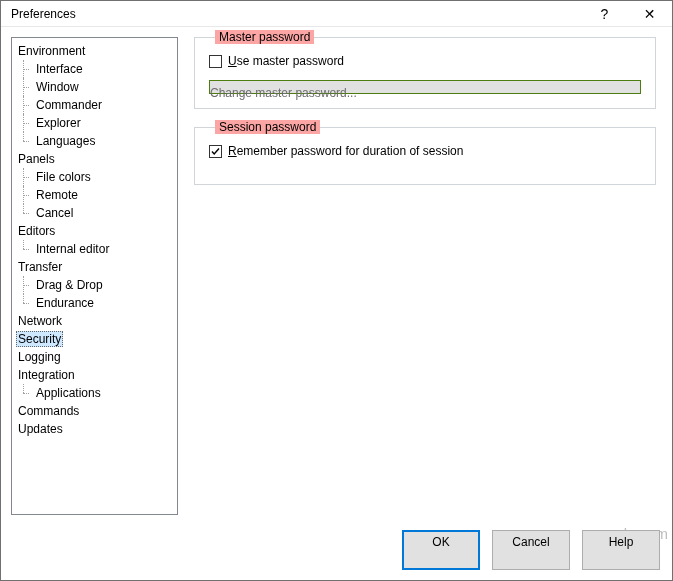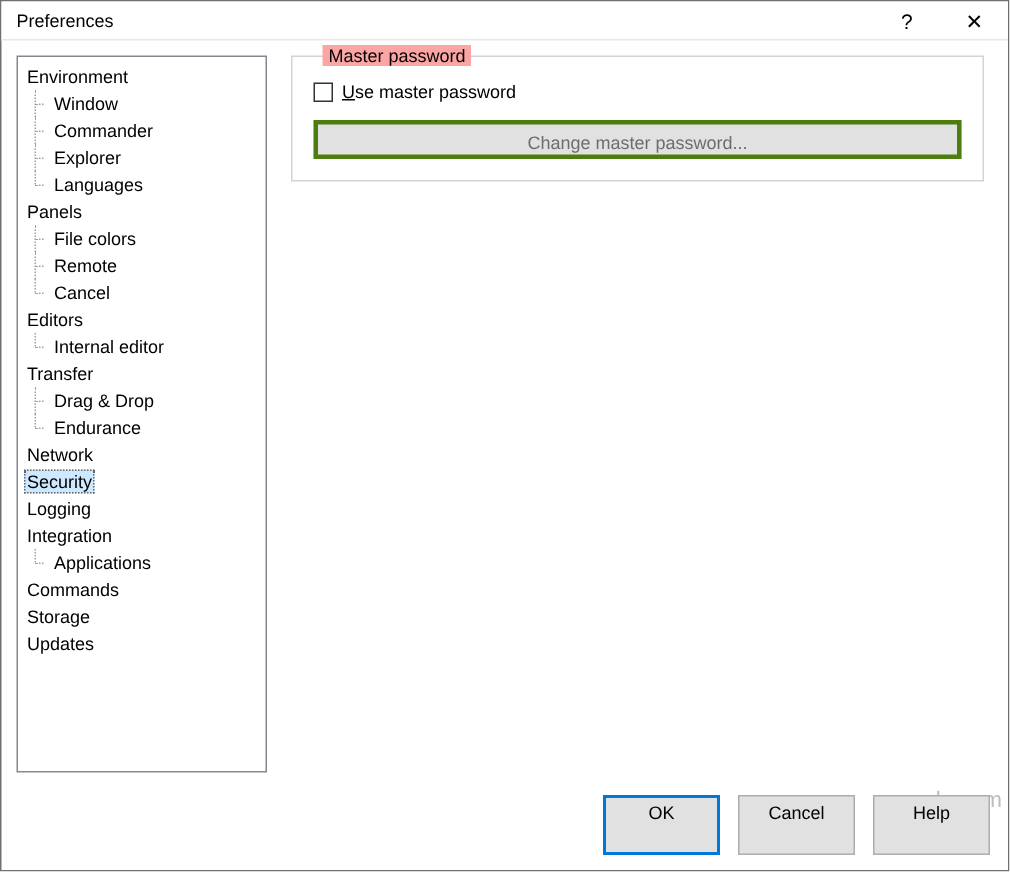--- a/index.html
+++ b/index.html
@@ -17,73 +17,84 @@
   .tree-child::before { content: ""; position: absolute; left: 7px; top: 0; bottom: 50%; border-left: 1px dotted #a0a0a0; }
   .tree-child::after { content: ""; position: absolute; left: 7px; top: 50%; width: 6px; border-top: 1px dotted #a0a0a0; }
   .tree-child.cont::before { bottom: 0; }
   .content { flex: 1; padding: 0 6px; }
   .group { border: 1px solid #d0d5da; position: relative; padding: 16px 14px 14px 14px; margin-bottom: 18px; }
   .group-label { position: absolute; top: -8px; left: 8px; background: #fca5a5; padding: 0 4px; color: #000; margin-left: 12px; }
   .chk-row { display: flex; align-items: center; gap: 6px; margin-bottom: 12px; }
   .chk { width: 13px; height: 13px; border: 1px solid #333; background: #fff; display: flex; align-items: center; justify-content: center; }
   .chk svg { display: block; }
   .underline { text-decoration: underline; text-decoration-color: #000; }
-  .bigbtn { width: 100%; height: 26px; border: 3px solid #4d7c0f; background: #e1e1e1; color: #6d6d6d; text-align: center; line-height: 24px; cursor: default; }
+  .bigbtn { width: 100%; height: 14px; border: 1px solid #4d7c0f; background: #e1e1e1; color: #6d6d6d; line-height: 24px; cursor: default; }
   .footer { position: absolute; bottom: 10px; right: 12px; display: flex; gap: 12px; }
   .btn { width: 78px; height: 40px; border: 1px solid #adadad; background: #e1e1e1; text-align: center; line-height: 22px; cursor: default; }
   .btn.primary { border: 2px solid #0078d7; line-height: 20px; }
   .watermark { position: absolute; right: 4px; bottom: 38px; color: #bdbdbd; font-size: 15px; }
 </style>
 </head>
 <body>
 
 <div class="window">
   <div class="titlebar">
     <div class="title">Preferences</div>
     <div class="tbtn">?</div>
     <div class="tbtn">✕</div>
   </div>
 
   <div class="body">
     <div class="tree" id="tree">
         <div class="tree-item"><span class="lbl">Environment</span></div>
+        <div class="tree-item tree-child cont"><span class="lbl">Interface</span></div>
         <div class="tree-item tree-child cont"><span class="lbl">Window</span></div>
         <div class="tree-item tree-child cont"><span class="lbl">Commander</span></div>
         <div class="tree-item tree-child cont"><span class="lbl">Explorer</span></div>
         <div class="tree-item tree-child"><span class="lbl">Languages</span></div>
         <div class="tree-item"><span class="lbl">Panels</span></div>
         <div class="tree-item tree-child cont"><span class="lbl">File colors</span></div>
         <div class="tree-item tree-child cont"><span class="lbl">Remote</span></div>
         <div class="tree-item tree-child"><span class="lbl">Cancel</span></div>
         <div class="tree-item"><span class="lbl">Editors</span></div>
         <div class="tree-item tree-child"><span class="lbl">Internal editor</span></div>
         <div class="tree-item"><span class="lbl">Transfer</span></div>
         <div class="tree-item tree-child cont"><span class="lbl">Drag &amp; Drop</span></div>
         <div class="tree-item tree-child"><span class="lbl">Endurance</span></div>
         <div class="tree-item"><span class="lbl">Network</span></div>
         <div class="tree-item selected"><span class="lbl">Security</span></div>
         <div class="tree-item"><span class="lbl">Logging</span></div>
         <div class="tree-item"><span class="lbl">Integration</span></div>
         <div class="tree-item tree-child"><span class="lbl">Applications</span></div>
         <div class="tree-item"><span class="lbl">Commands</span></div>
-        <div class="tree-item"><span class="lbl">Storage</span></div>
         <div class="tree-item"><span class="lbl">Updates</span></div>
       </div>
 
     <div class="content">
 
       <div class="group">
         <div class="group-label">Master password</div>
         <div class="chk-row">
           <div class="chk" id="chk-master"></div>
           <span><span class="underline">U</span><span>se master password</span></span>
         </div>
         <div class="bigbtn">Change master password...</div>
       </div>
 
+      <div class="group">
+        <div class="group-label">Session password</div>
+        <div class="chk-row">
+          <div class="chk" id="chk-session">
+              <svg width="11" height="11" viewBox="0 0 11 11">
+                <path d="M2 5.5 L4.2 8 L9 2.5" stroke="#000" stroke-width="1.4" fill="none"></path>
+              </svg>
+            </div>
+          <span><span class="underline">R</span><span>emember password for duration of session</span></span>
+        </div>
+      </div>
 
     </div>
   </div>
 
   <div class="watermark">wsxdn.com</div>
 
   <div class="footer">
     <div class="btn primary">OK</div>
     <div class="btn">Cancel</div>
     <div class="btn">Help</div>

